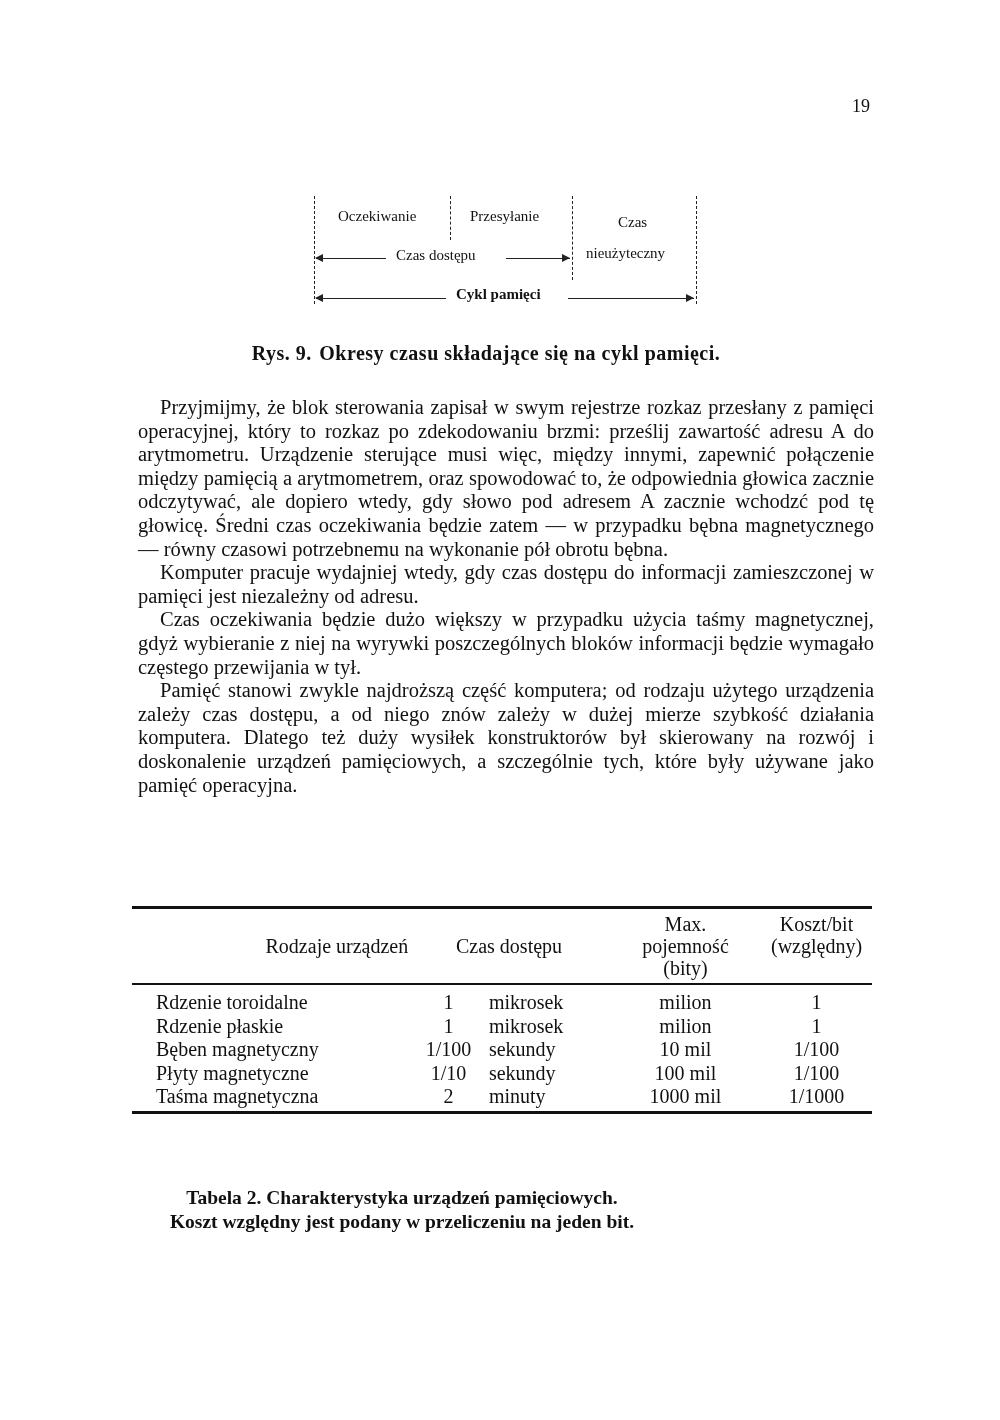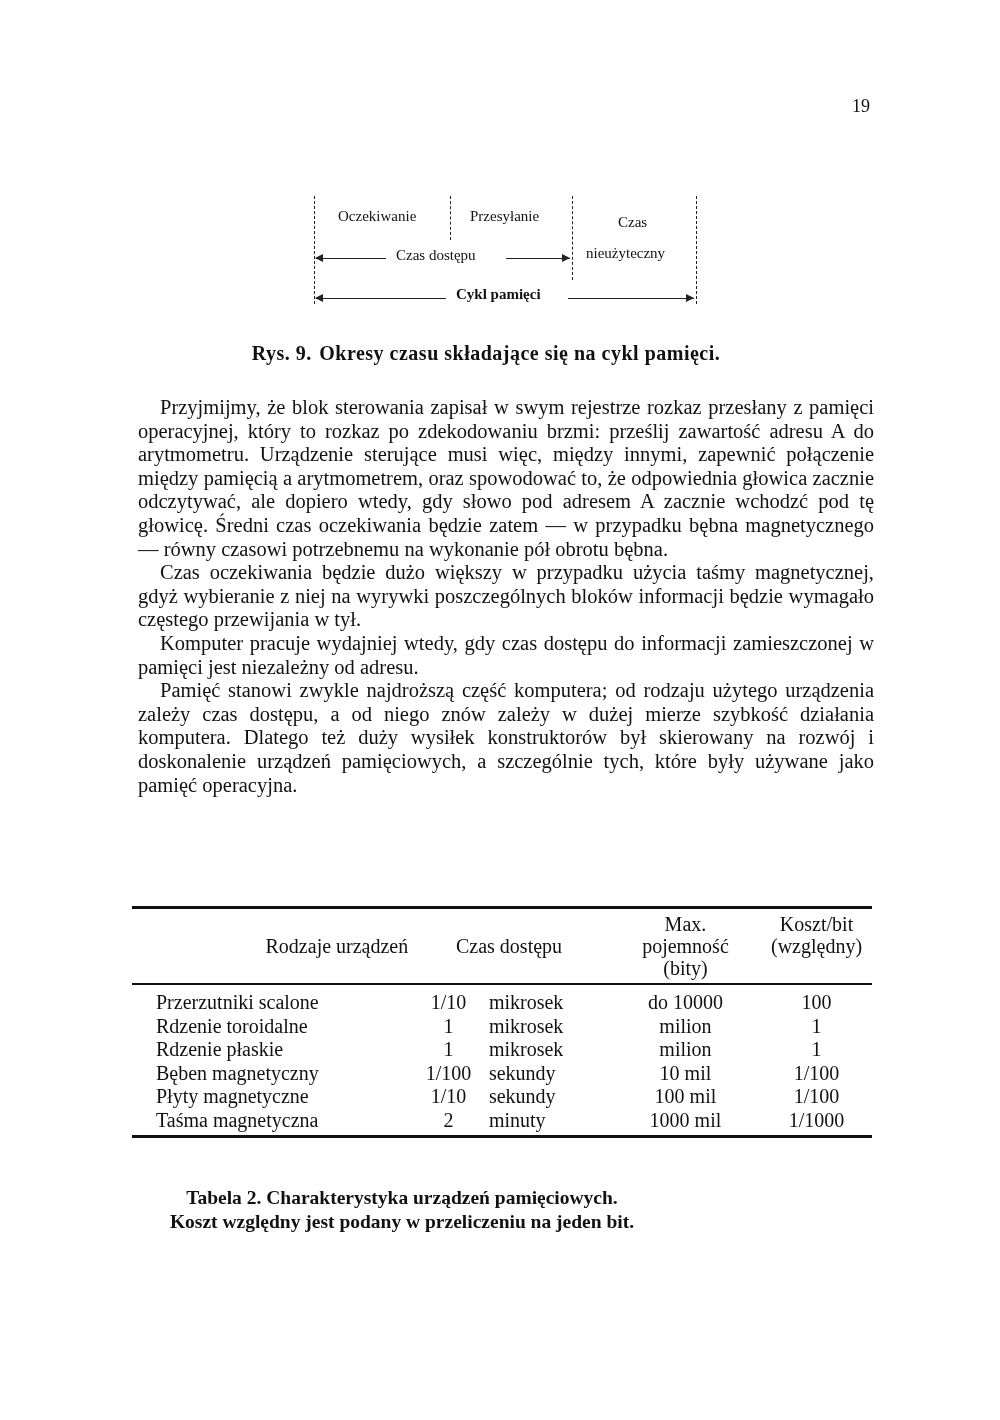--- a/index.html
+++ b/index.html
@@ -60,22 +60,22 @@
   <div class="arrowhead-r" style="left:386px; top:98px;"></div>
 </div>
 
 <div class="fig-caption">
   <span>Rys. 9.</span>
   <span>Okresy czasu składające się na cykl pamięci.</span>
 </div>
 
 <div class="body-text">
   <p>Przyjmijmy, że blok sterowania zapisał w swym rejestrze rozkaz przesłany z pamięci operacyjnej, który to rozkaz po zdekodowaniu brzmi: prześlij zawartość adresu A do arytmometru. Urządzenie sterujące musi więc, między innymi, zapewnić połączenie między pamięcią a arytmometrem, oraz spowodować to, że odpowiednia głowica zacznie odczytywać, ale dopiero wtedy, gdy słowo pod adresem A zacznie wchodzć pod tę głowicę. Średni czas oczekiwania będzie zatem — w przypadku bębna magnetycznego — równy czasowi potrzebnemu na wykonanie pół obrotu bębna.</p>
+  <p>Komputer pracuje wydajniej wtedy, gdy czas dostępu do informacji zamieszczonej w pamięci jest niezależny od adresu.</p>
   <p>Czas oczekiwania będzie dużo większy w przypadku użycia taśmy magnetycznej, gdyż wybieranie z niej na wyrywki poszczególnych bloków informacji będzie wymagało częstego przewijania w tył.</p>
-  <p>Komputer pracuje wydajniej wtedy, gdy czas dostępu do informacji zamieszczonej w pamięci jest niezależny od adresu.</p>
   <p>Pamięć stanowi zwykle najdroższą część komputera; od rodzaju użytego urządzenia zależy czas dostępu, a od niego znów zależy w dużej mierze szybkość działania komputera. Dlatego też duży wysiłek konstruktorów był skierowany na rozwój i doskonalenie urządzeń pamięciowych, a szczególnie tych, które były używane jako pamięć operacyjna.</p>
 </div>
 
 <div class="table-wrap">
   <div class="rule-thick"></div>
   <table>
     <thead>
       <tr>
         <th class="c-name" style="text-align:right;padding-left:0;">Rodzaje urządzeń</th>
         <th colspan="2">Czas dostępu</th>
@@ -90,27 +90,20 @@
           <div style="height:22px;"></div>
         </th>
       </tr>
       <tr>
           <td colspan="5" style="padding:0 0 6px 0;">
             <div class="rule-thin"></div>
           </td>
         </tr>
     </thead>
     <tbody>
-      <tr>
-        <td class="c-name">Przerzutniki scalone</td>
-        <td class="c-num">1/10</td>
-        <td class="c-unit">mikrosek</td>
-        <td class="c-cap">do 10000</td>
-        <td class="c-cost">100</td>
-      </tr>
       <tr>
         <td class="c-name">Rdzenie toroidalne</td>
         <td class="c-num">1</td>
         <td class="c-unit">mikrosek</td>
         <td class="c-cap">milion</td>
         <td class="c-cost">1</td>
       </tr>
       <tr>
         <td class="c-name">Rdzenie płaskie</td>
         <td class="c-num">1</td>

